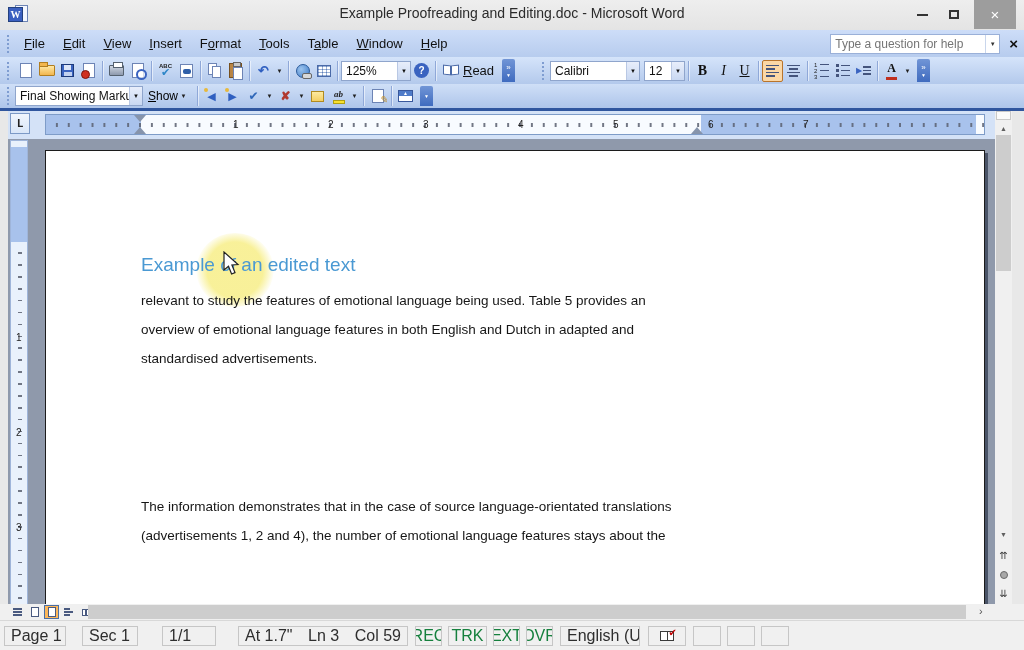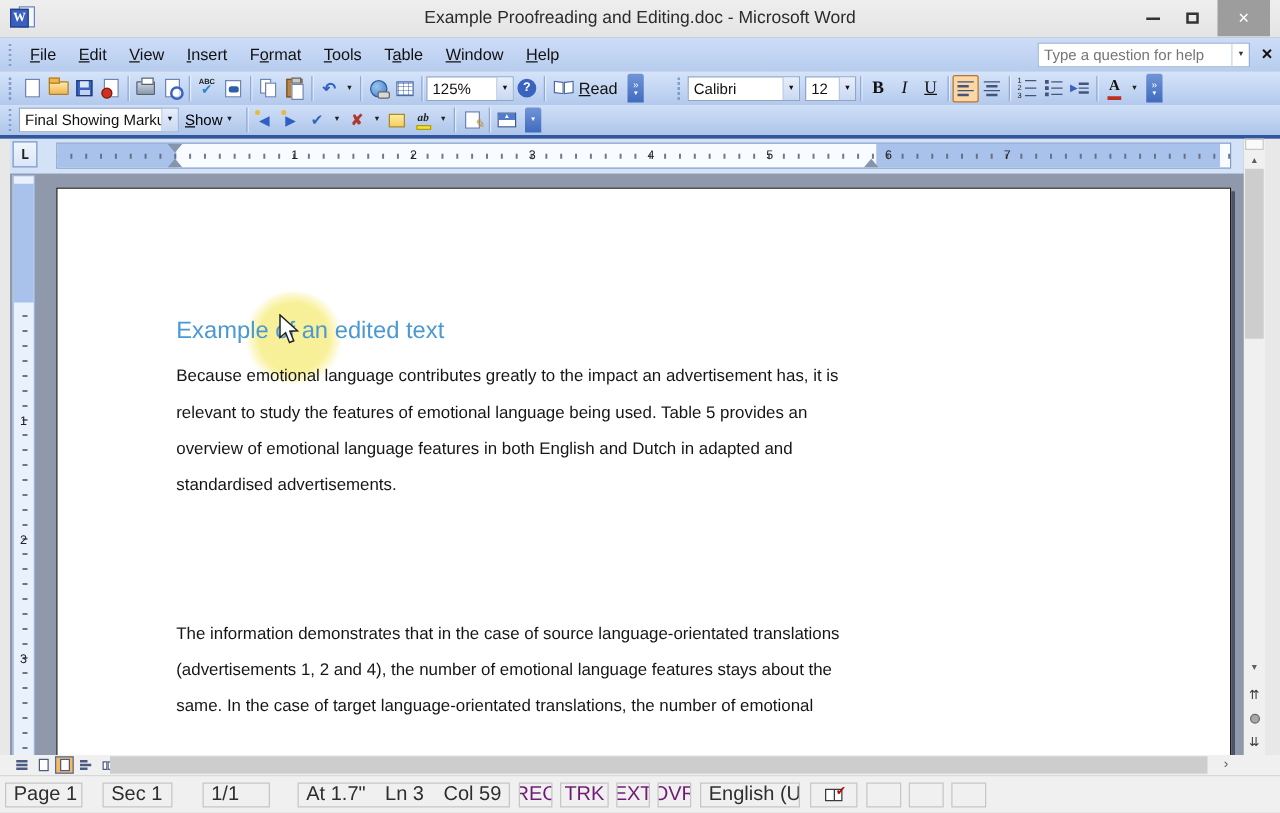--- a/index.html
+++ b/index.html
@@ -208,21 +208,21 @@
   .htrack { position:absolute; left:88px; top:1px; width:888px; height:14px; background:#f0f0f0; }
   .hthumb { position:absolute; left:0; top:0; width:878px; height:14px; background:#cdcdcd; }
   .hright { position:absolute; left:979px; top:1px; }
 
   
   .statusbar { left:0; top:620px; width:1024px; height:30px; background:#f0f0f0;
     border-top:1px solid #d8d8d8; display:flex; align-items:center; font-size:16px; color:#2e2e2e; }
   .sb-cell { height:20px; border:1px solid #c6c6c6; display:flex; align-items:center;
     padding:0 6px; white-space:nowrap; overflow:hidden; }
   .sb-group { justify-content:space-between; }
-  .sb-dim { color:#701a75; justify-content:center; padding:0; }
+  .sb-dim { color:#15803d; justify-content:center; padding:0; }
   .sbook { width:14px; height:10px; background:#fff; border:1px solid #3a3a3a; position:relative; }
   .sbook:before { content:""; position:absolute; left:6px; top:0; bottom:0; width:1px; background:#3a3a3a; }
   .sbook:after { content:"\2714"; position:absolute; right:-4px; top:-5px; color:#c00000; font-size:10px; }
 </style>
 </head>
 <body>
 
 <div id="win">
 
   <div class="abs titlebar">
@@ -511,29 +511,27 @@
       <div>
           <span class="vnum" style="top: 191px;">1</span>
           <span class="vnum" style="top: 286px;">2</span>
           <span class="vnum" style="top: 381px;">3</span>
         </div>
     </div>
     <div class="abs page">
       <div class="blob"></div>
       <div class="headline">Example of an edited text</div>
       <div class="para p1">
-          <div class="tline">Because emotional language contributes greatly to the impact an advertisement has, it is</div>
           <div class="tline">relevant to study the features of emotional language being used. Table 5 provides an</div>
           <div class="tline">overview of emotional language features in both English and Dutch in adapted and</div>
           <div class="tline">standardised advertisements.</div>
         </div>
       <div class="para p2">
           <div class="tline">The information demonstrates that in the case of source language-orientated translations</div>
           <div class="tline">(advertisements 1, 2 and 4), the number of emotional language features stays about the</div>
-          <div class="tline">same. In the case of target language-orientated translations, the number of emotional</div>
         </div>
       <div class="cursor">
         <svg width="19" height="26" viewBox="0 0 19 26">
           <path d="M2 1 L2 19 L6.5 15.2 L9.6 23 L13 21.6 L9.9 14 L16 13.6 Z" fill="#ffffff" stroke="#222" stroke-width="1.2"></path>
         </svg>
       </div>
     </div>
   </div>
 
   <div class="abs leftedge"></div>

